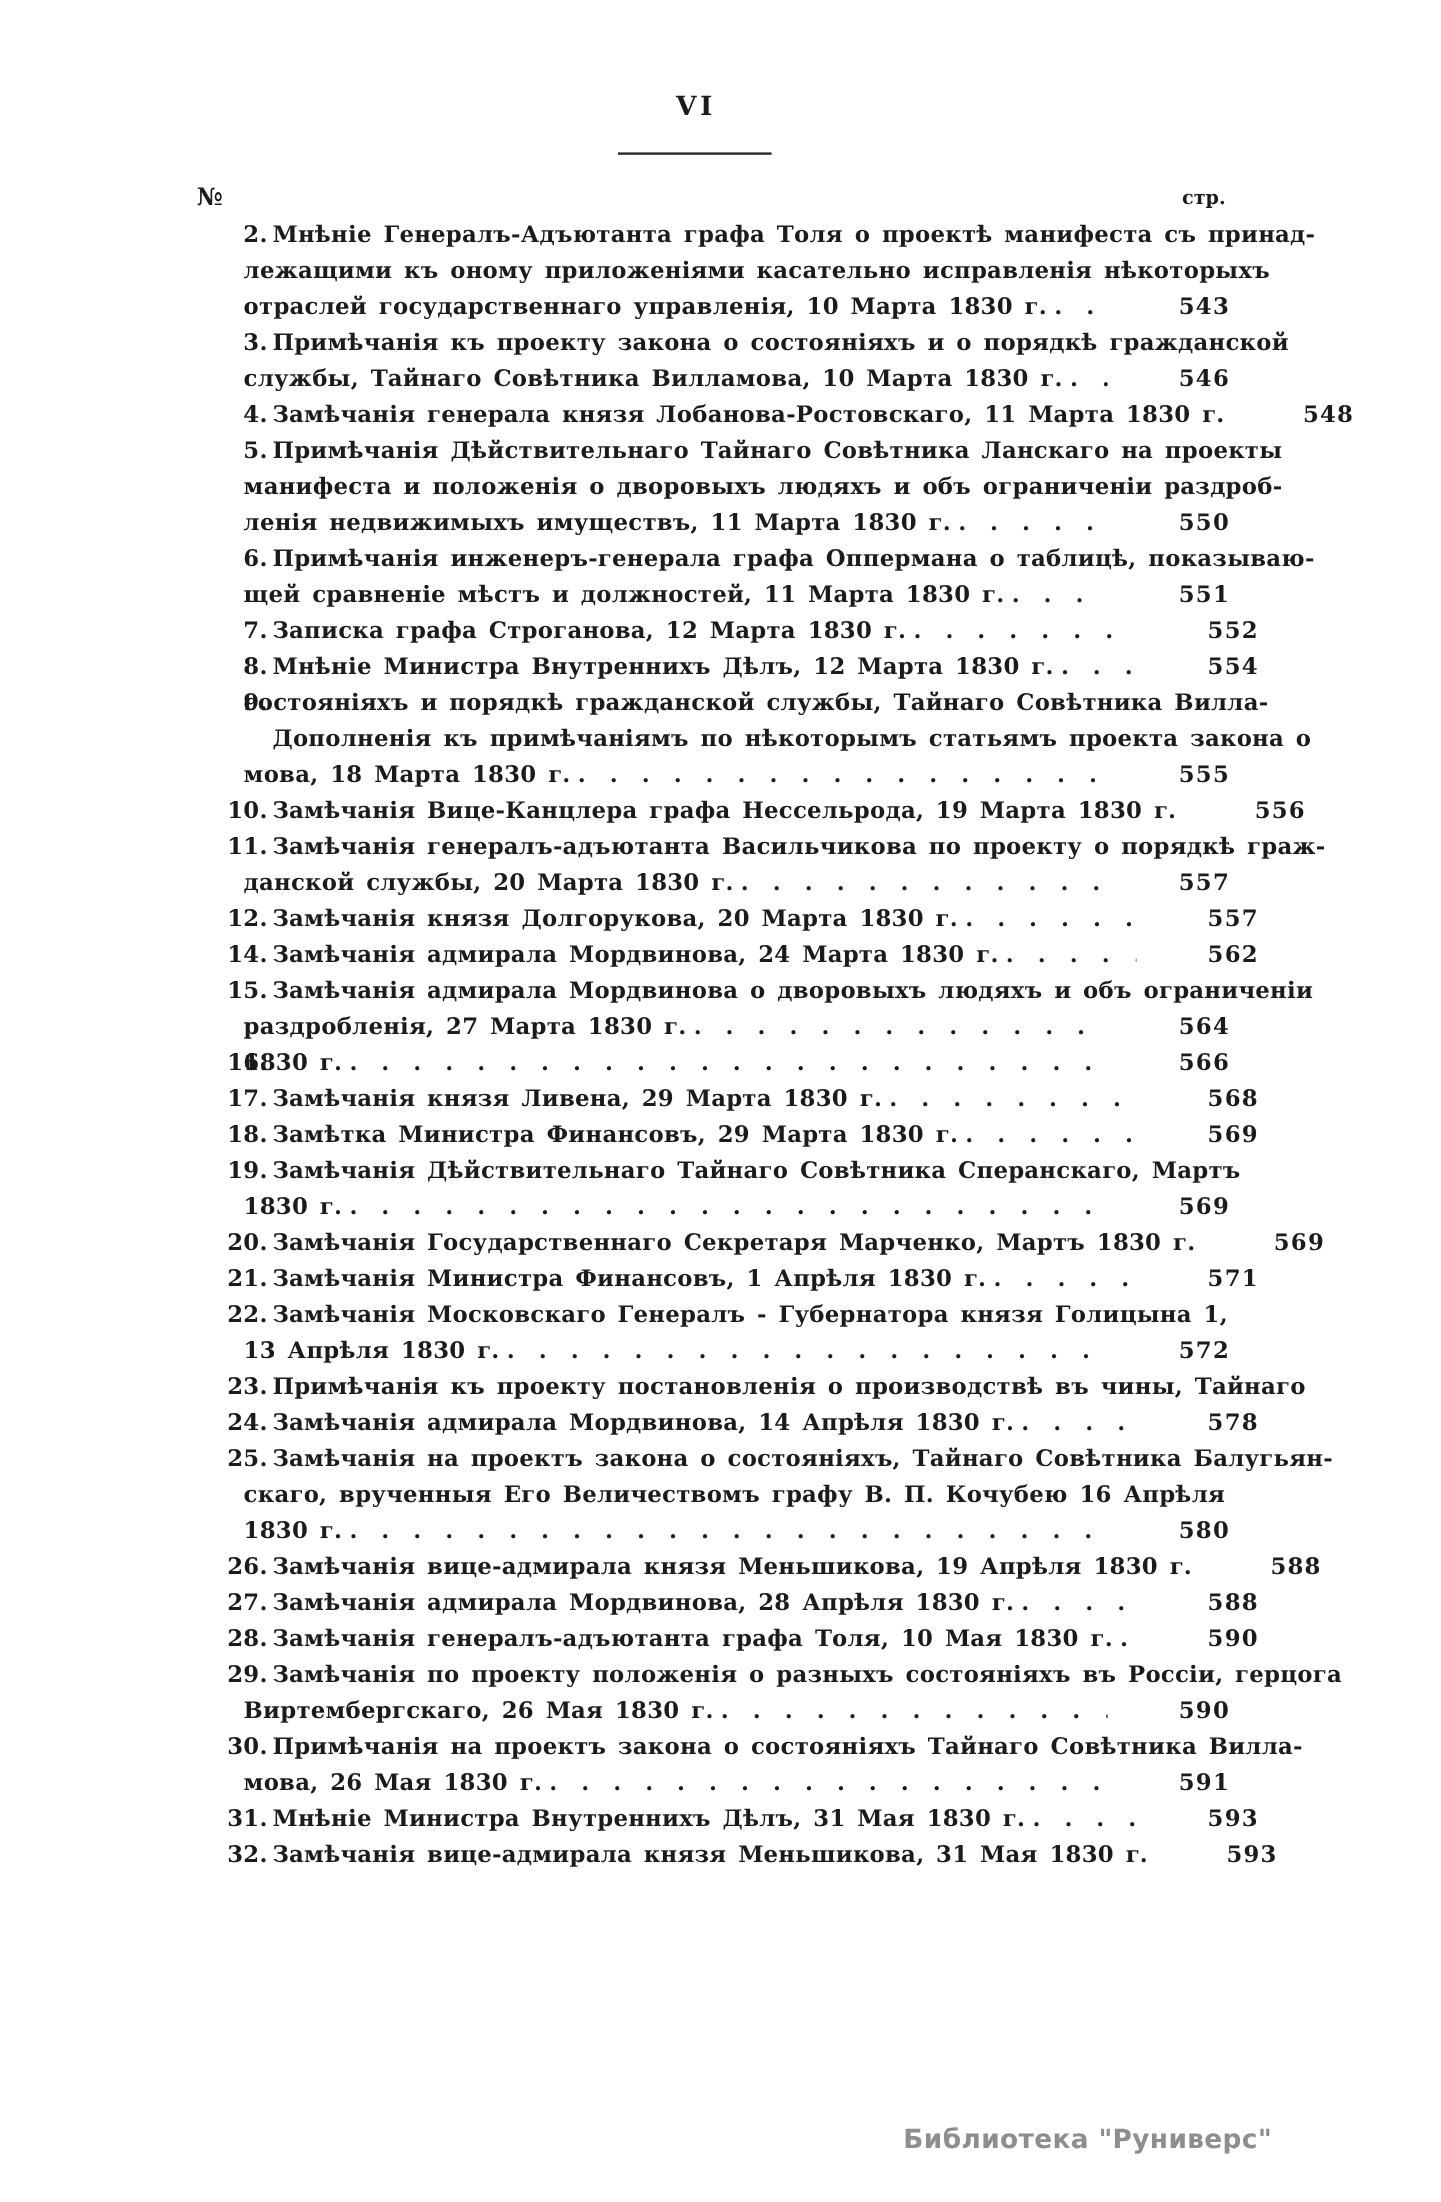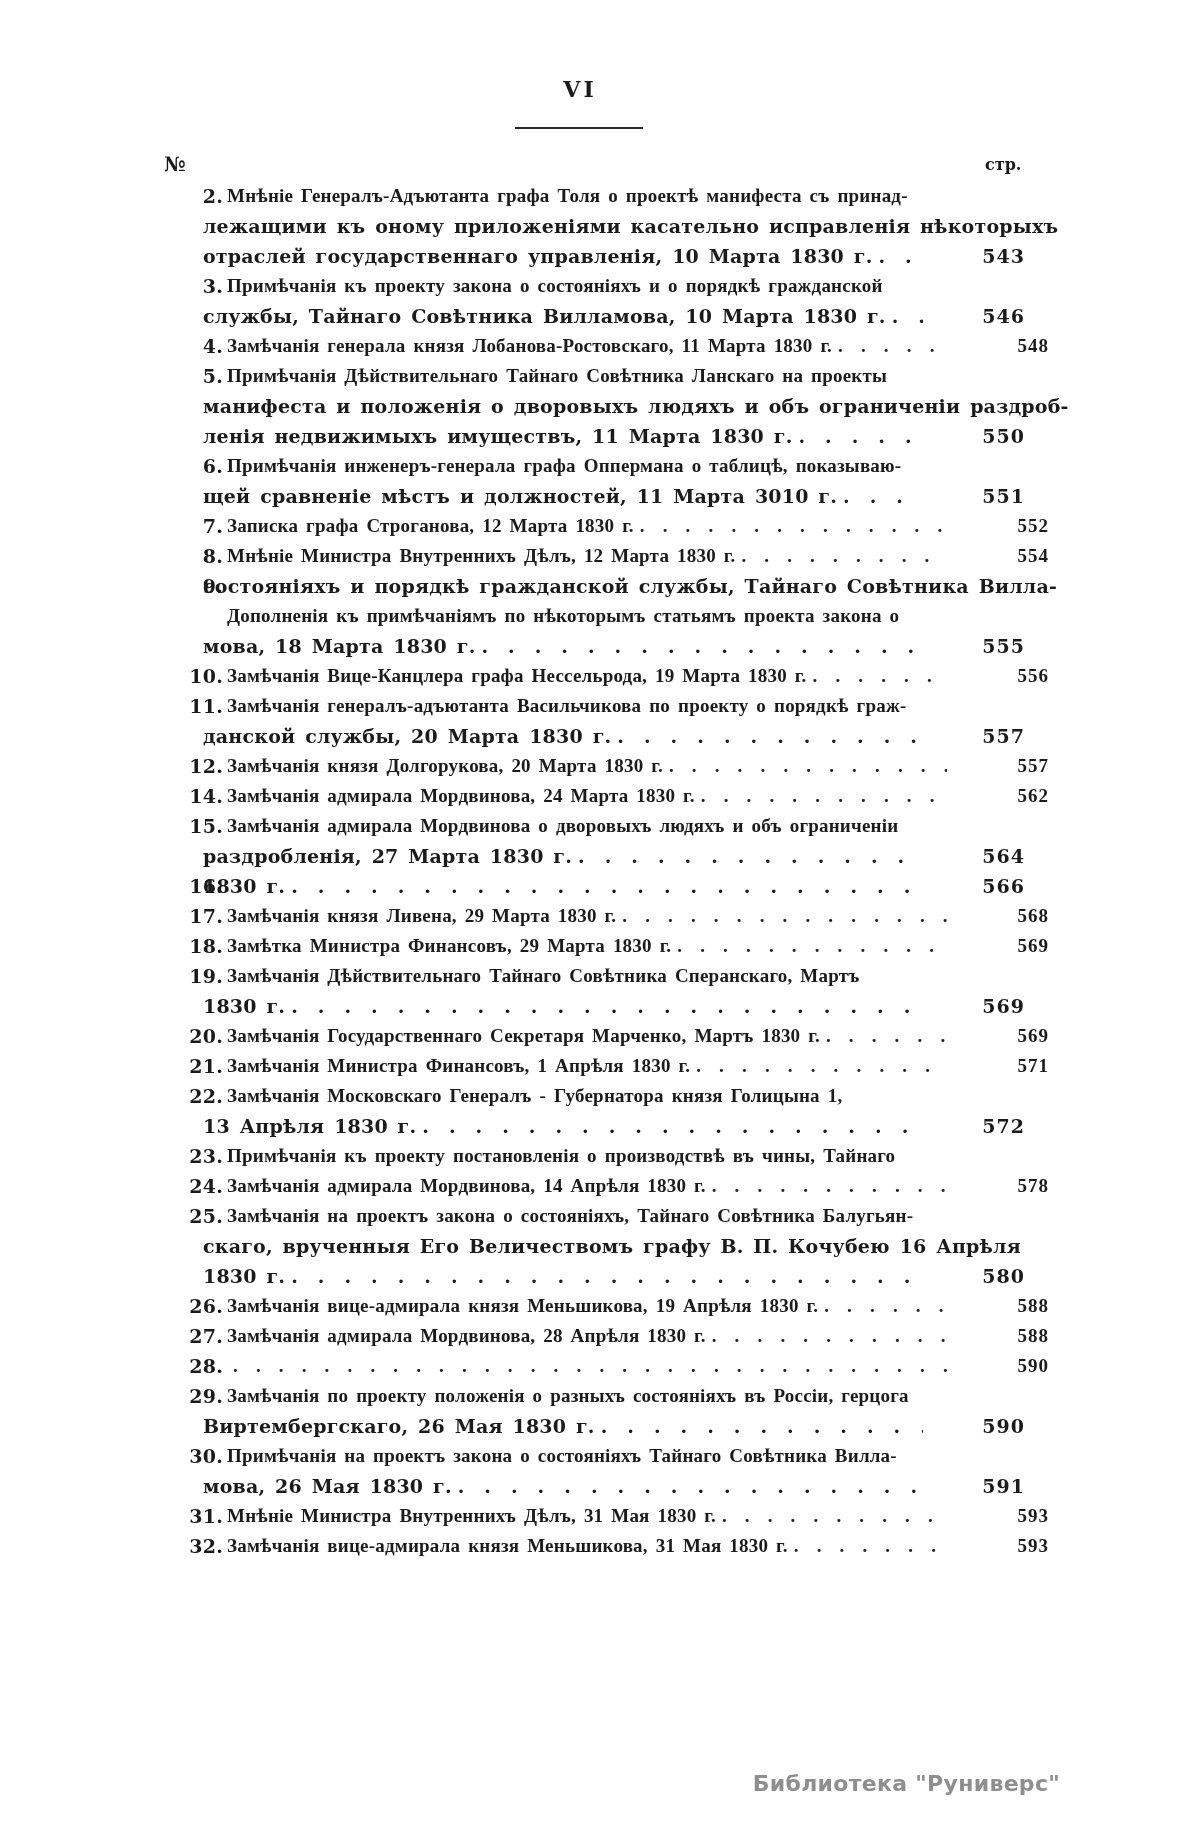--- a/index.html
+++ b/index.html
@@ -74,21 +74,20 @@
   }
   .ln {
     font-size: 19px;
     line-height: 30px;
     white-space: nowrap;
     word-spacing: 3px;
     letter-spacing: 0.2px;
   }
   .ln.first {
     padding-left: 24px;
-    font-family: Liberation Serif, serif;
   }
   .ln.last {
     display: flex;
     align-items: baseline;
     width: 822px;
   }
   .ln.last .t {
     flex: 0 0 auto;
     white-space: nowrap;
   }
@@ -170,21 +169,21 @@
         <div class="ln last">
           <span class="t">ленія недвижимыхъ имуществъ, 11 Марта 1830 г.</span>
           <span class="dots"></span>
           <span class="pg">550</span>
         </div>
       </div>
       <div class="entry">
         <span class="num">6.</span>
         <div class="ln first">Примѣчанія инженеръ-генерала графа Оппермана о таблицѣ, показываю-</div>
         <div class="ln last">
-          <span class="t">щей сравненіе мѣстъ и должностей, 11 Марта 3010 г.</span>
+          <span class="t">щей сравненіе мѣстъ и должностей, 11 Марта 1830 г.</span>
           <span class="dots"></span>
           <span class="pg">551</span>
         </div>
       </div>
       <div class="entry">
         <span class="num">7.</span>
         <div class="ln first last">
           <span class="t">Записка графа Строганова, 12 Марта 1830 г.</span>
           <span class="dots"></span>
           <span class="pg">552</span>
@@ -342,20 +341,21 @@
         <span class="num">27.</span>
         <div class="ln first last">
           <span class="t">Замѣчанія адмирала Мордвинова, 28 Апрѣля 1830 г.</span>
           <span class="dots"></span>
           <span class="pg">588</span>
         </div>
       </div>
       <div class="entry">
         <span class="num">28.</span>
         <div class="ln first last">
+          <span class="t">Замѣчанія генералъ-адъютанта графа Толя, 10 Мая 1830 г.</span>
           <span class="dots"></span>
           <span class="pg">590</span>
         </div>
       </div>
       <div class="entry">
         <span class="num">29.</span>
         <div class="ln first">Замѣчанія по проекту положенія о разныхъ состояніяхъ въ Россіи, герцога</div>
         <div class="ln last">
           <span class="t">Виртембергскаго, 26 Мая 1830 г.</span>
           <span class="dots"></span>

